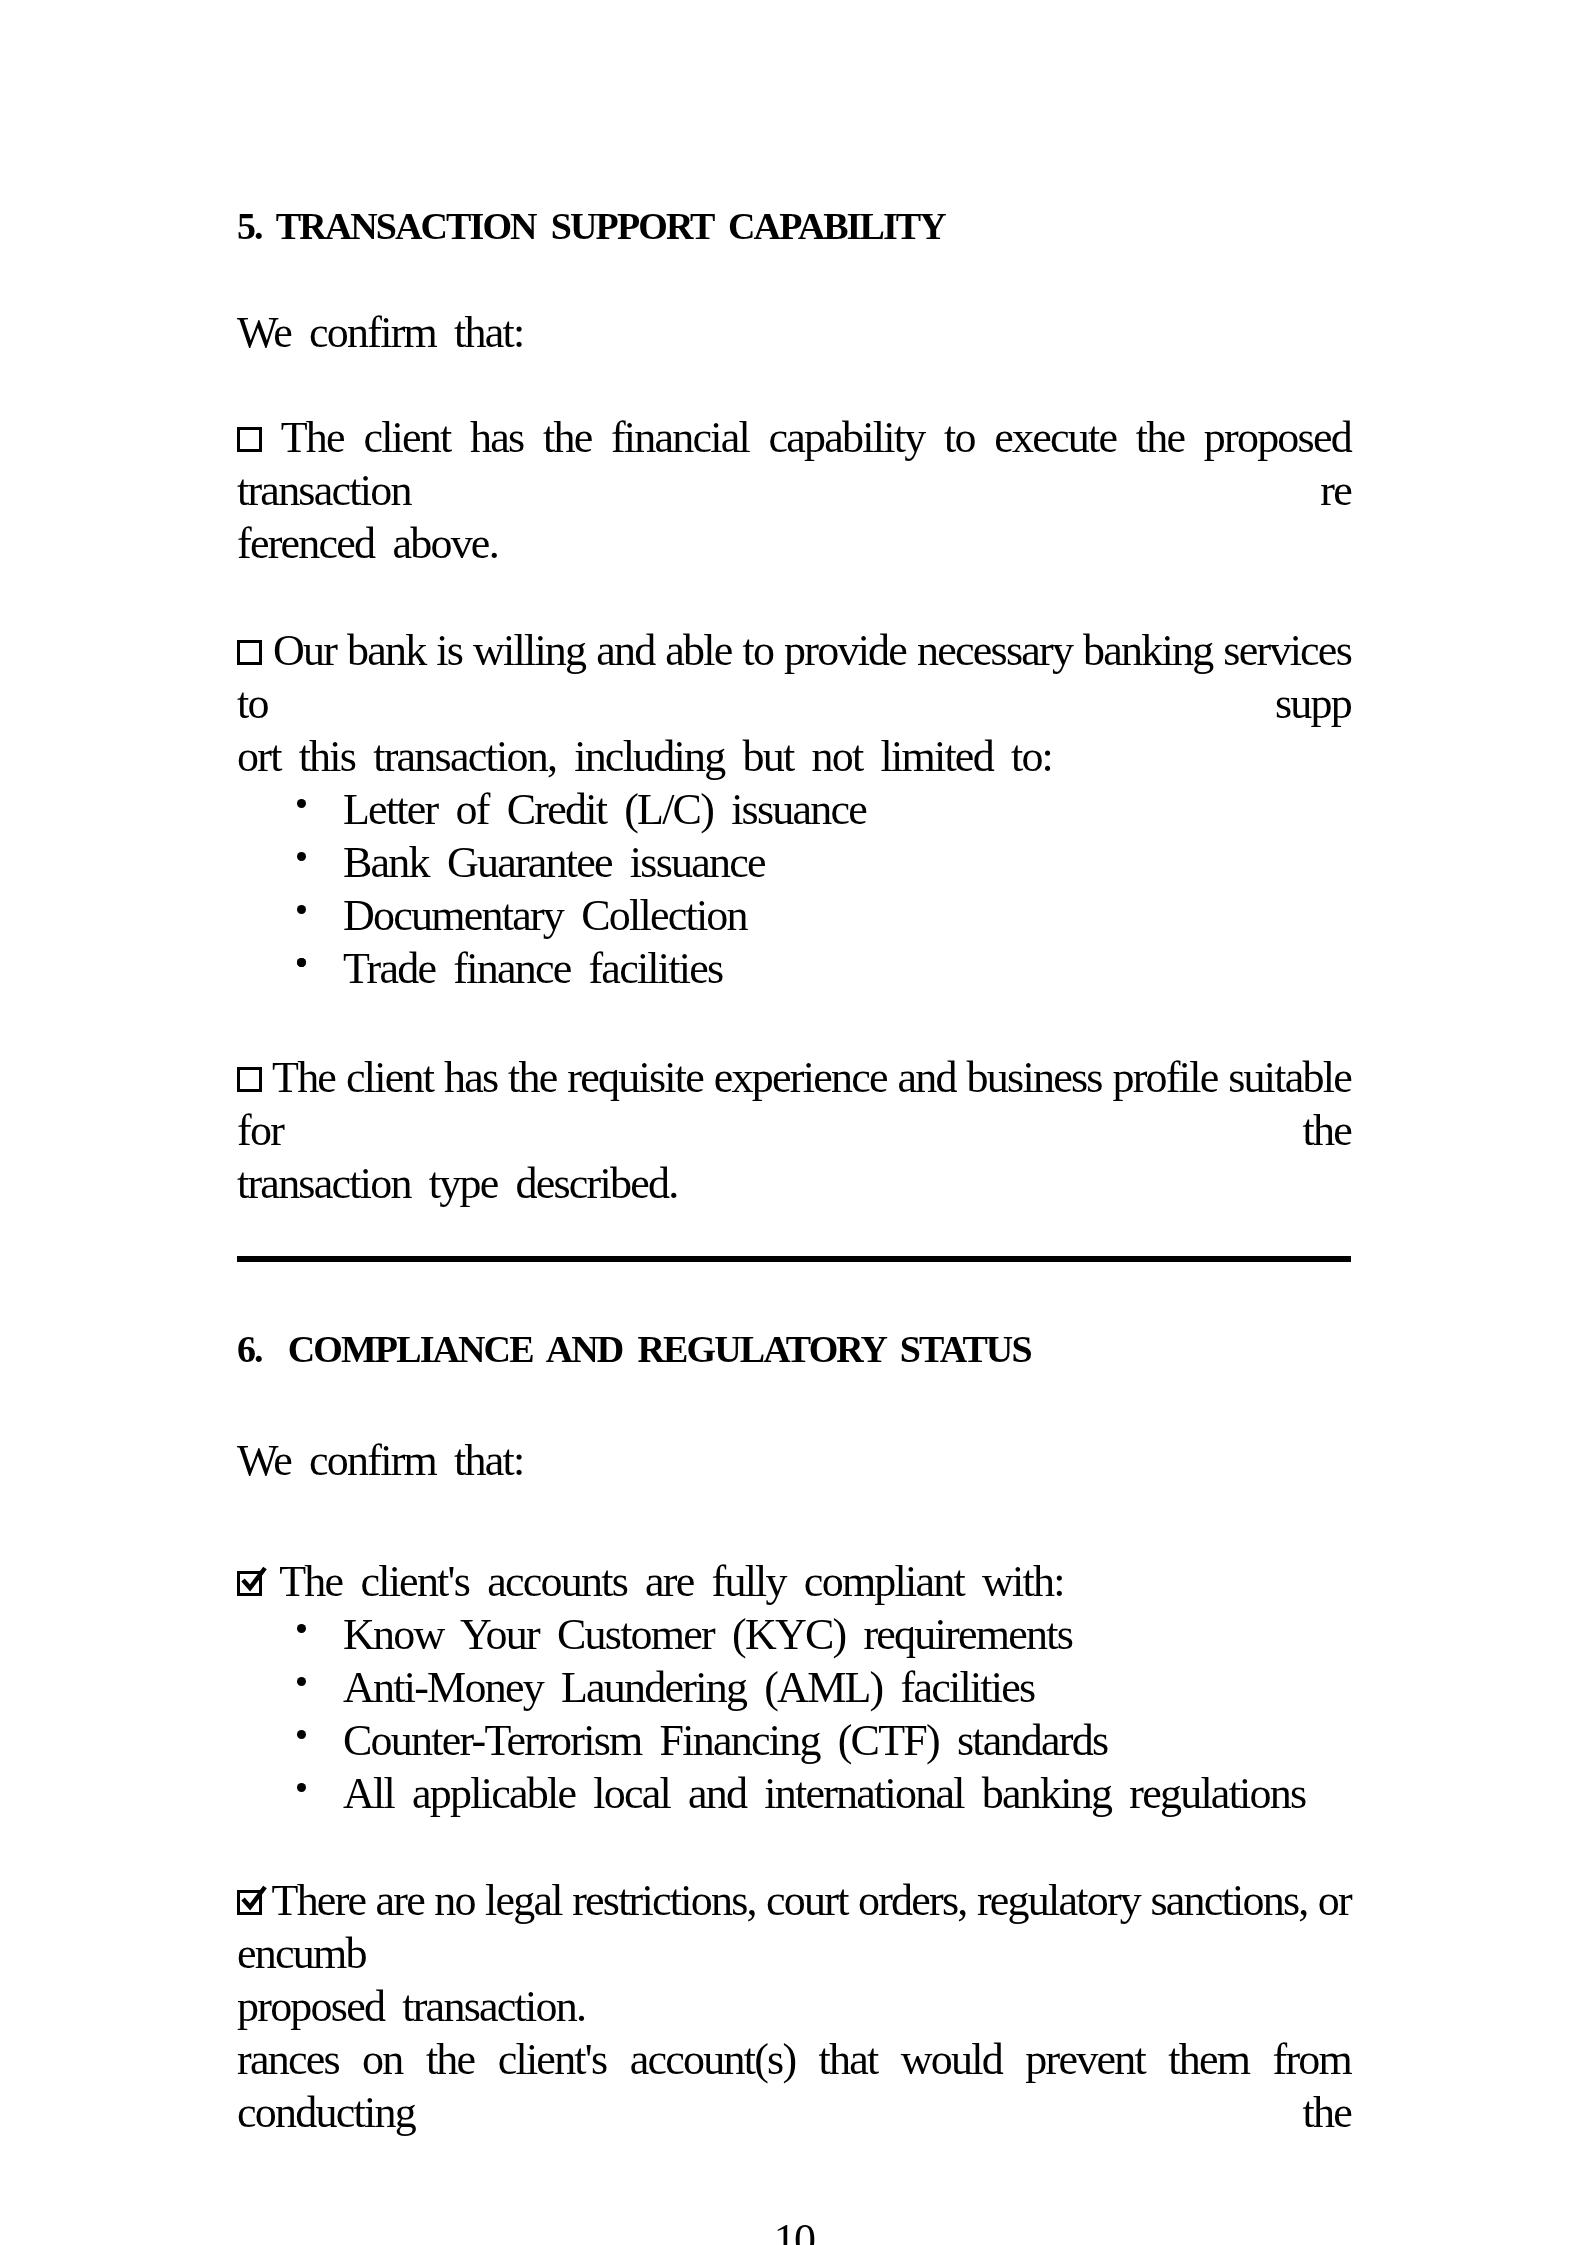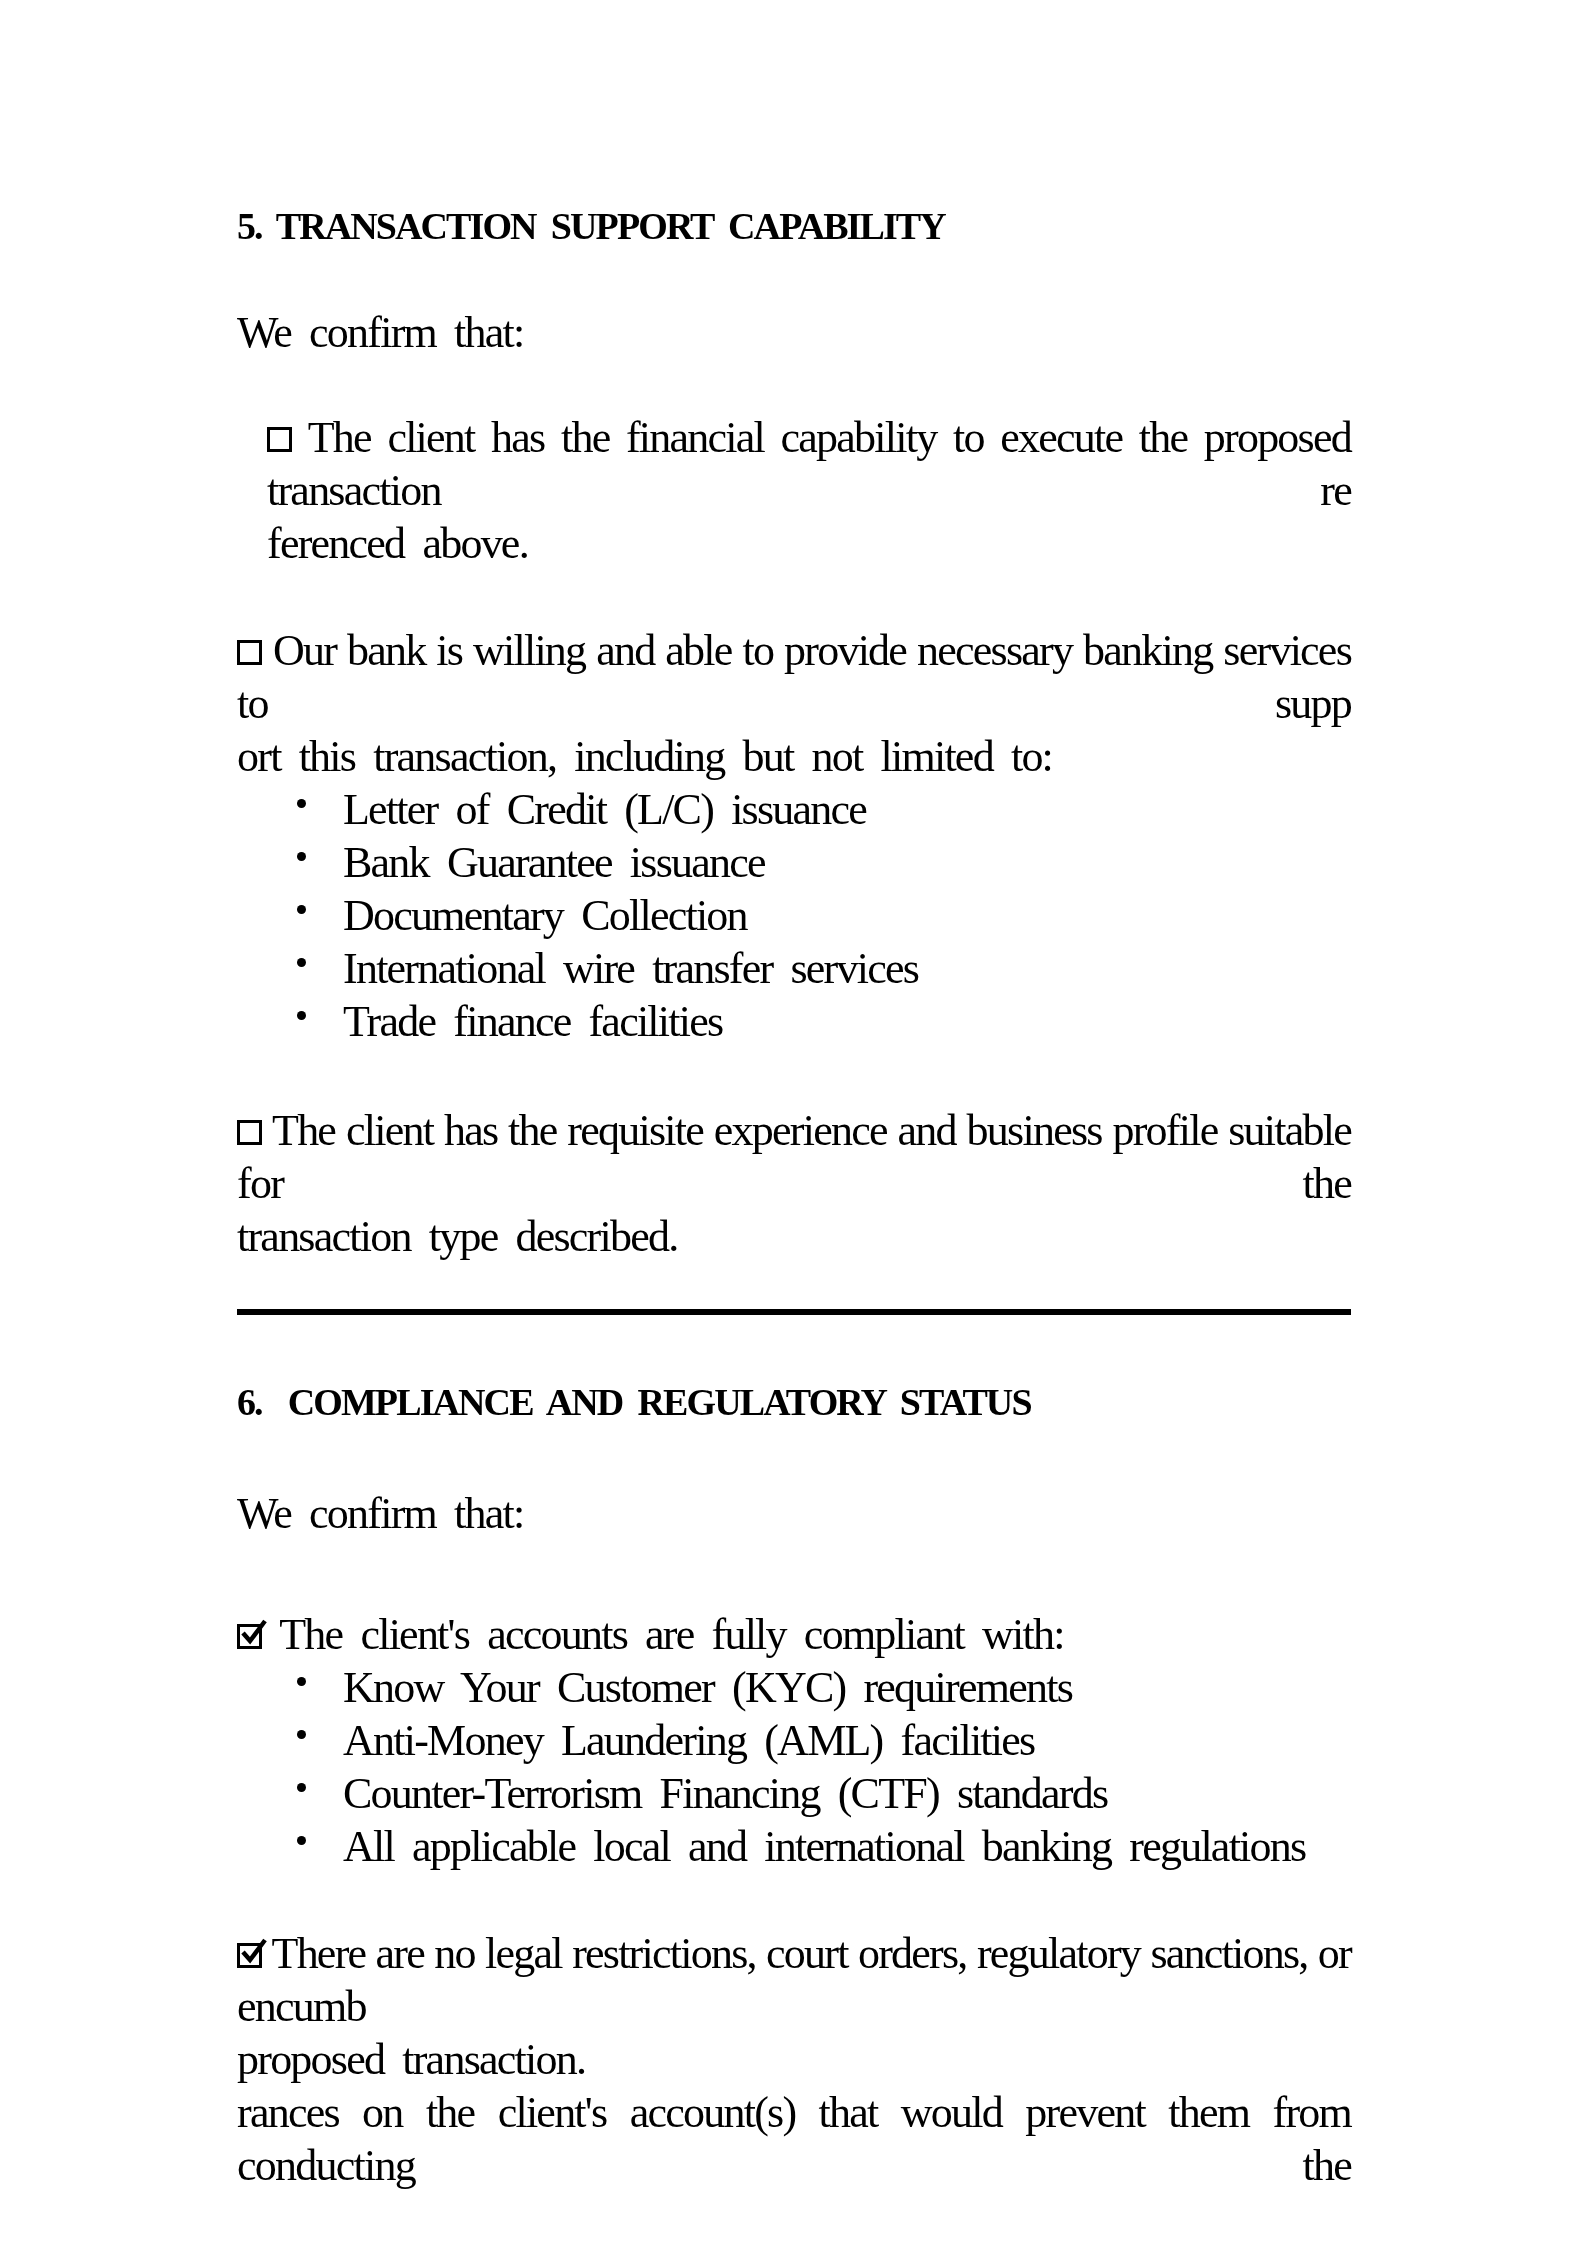--- a/index.html
+++ b/index.html
@@ -37,21 +37,21 @@
     display: flex;
     font-weight: bold;
     font-size: 38px;
     line-height: 53px;
     letter-spacing: -0.05em;
     word-spacing: 0.2em;
   }
   .heading.h5 { column-gap: 14px; }
   .heading.h6 { column-gap: 26px; margin-top: 61px; }
   .mt53 { margin-top: 53px; }
-  .mt52 { margin-top: 52px; margin-left: 30px; }
+  .mt52 { margin-top: 52px; }
   .mt54 { margin-top: 54px; }
   .mt56 { margin-top: 56px; }
   .mt58 { margin-top: 58px; }
   .mt50 { margin-top: 68px; }
   .checkbox {
     display: inline-block;
     width: 19px;
     height: 19px;
     border: 3px solid #000;
     vertical-align: baseline;
@@ -123,21 +123,20 @@
     <div class="line ws bullet-line">
       <span class="dot"></span>
       <span>Bank Guarantee issuance</span>
     </div>
     <div class="line ws bullet-line">
       <span class="dot"></span>
       <span>Documentary Collection</span>
     </div>
     <div class="line ws bullet-line">
       <span class="dot"></span>
-      <span>International wire transfer services</span>
     </div>
     <div class="line ws bullet-line">
       <span class="dot"></span>
       <span>Trade finance facilities</span>
     </div>
   </div>
 
   <div class="para mt56">
     <div class="line justify">
       <span class="checkbox"></span>

